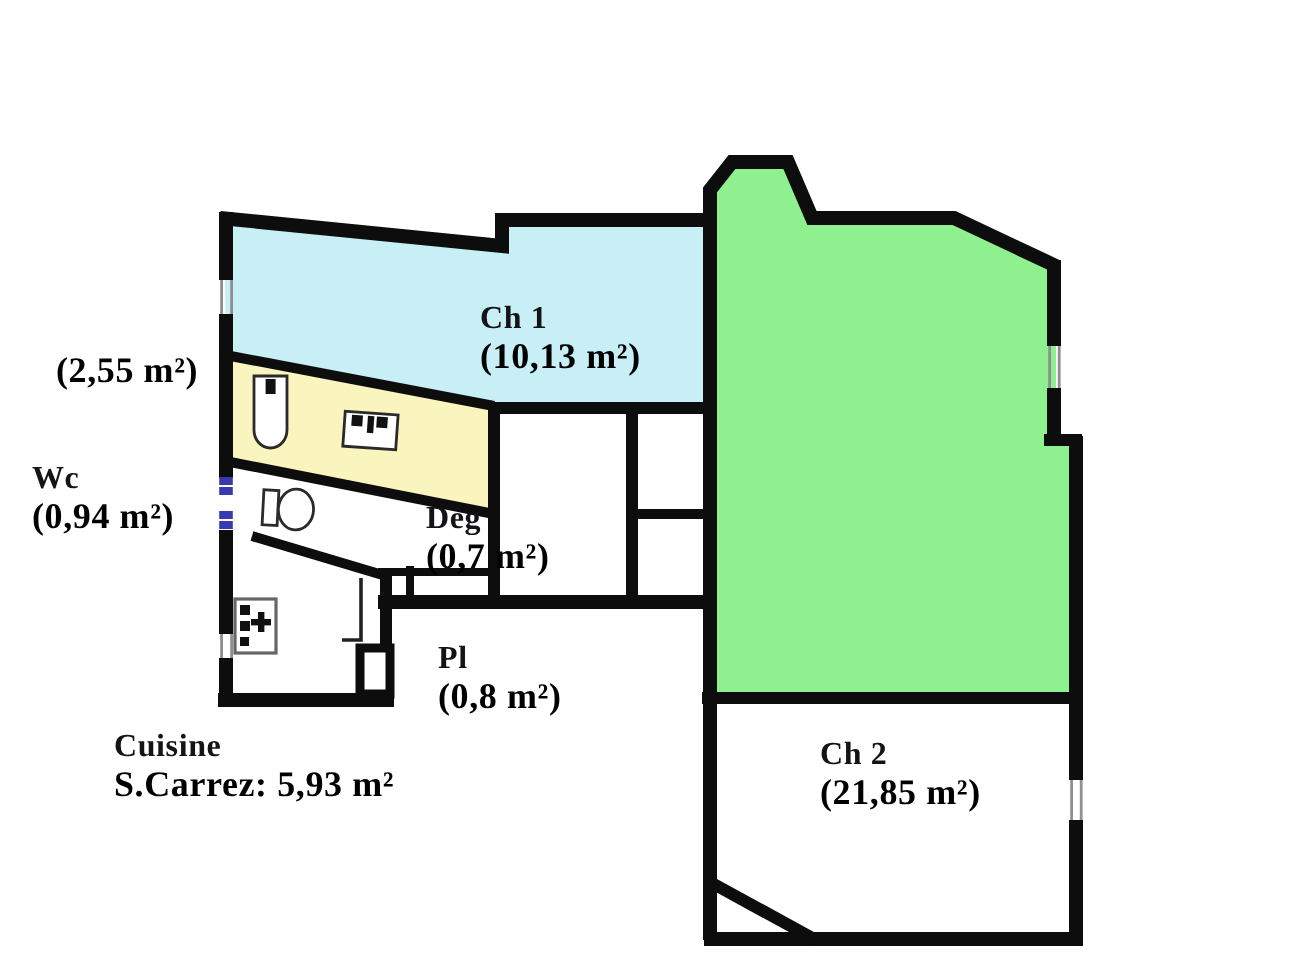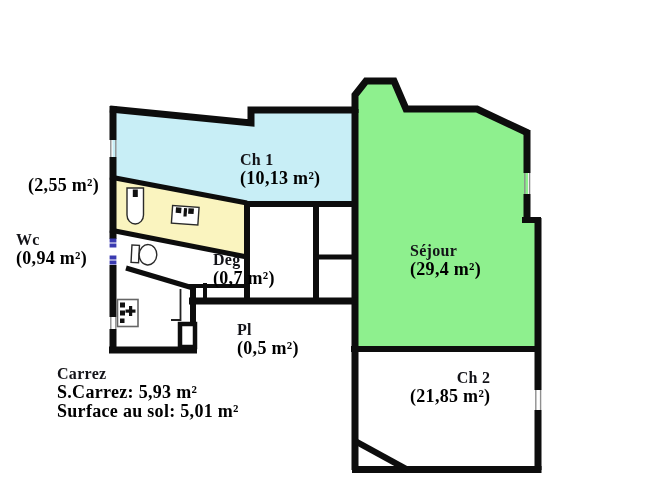--- a/index.html
+++ b/index.html
@@ -116,34 +116,29 @@
     <div class="rarea">(2,55 m²)</div>
   </div>
   <div class="lbl" style="left:16px;top:230px;">
     <div class="rname">Wc</div>
     <div class="rarea">(0,94 m²)</div>
   </div>
   <div class="lbl" style="left:240px;top:150px;">
     <div class="rname">Ch 1</div>
     <div class="rarea">(10,13 m²)</div>
   </div>
-  <div class="lbl" style="left:410px;top:241px;">
-    <div class="rname">Séjour</div>
-    <div class="rarea">(29,4 m²)</div>
-  </div>
   <div class="lbl" style="left:213px;top:250px;">
     <div class="rname">Dég</div>
     <div class="rarea">(0,7 m²)</div>
   </div>
-  <div class="lbl" style="left:237px;top:320px;">
+  <div class="lbl" style="left:219px;top:320px;">
     <div class="rname">Pl</div>
-    <div class="rarea">(0,5 m²)</div>
+    <div class="rarea">(0,8 m²)</div>
   </div>
-  <div class="lbl" style="left:410px;top:368px;text-align:right;">
+  <div class="lbl" style="left:410px;top:368px;">
     <div class="rname">Ch 2</div>
     <div class="rarea">(21,85 m²)</div>
   </div>
   <div class="lbl" style="left:57px;top:364px;">
-    <div class="rname">Carrez</div>
+    <div class="rname">Cuisine</div>
     <div class="rarea">S.Carrez: 5,93 m²</div>
-    <div class="rarea">Surface au sol: 5,01 m²</div>
   </div>
 </div>
 
 </body></html>

